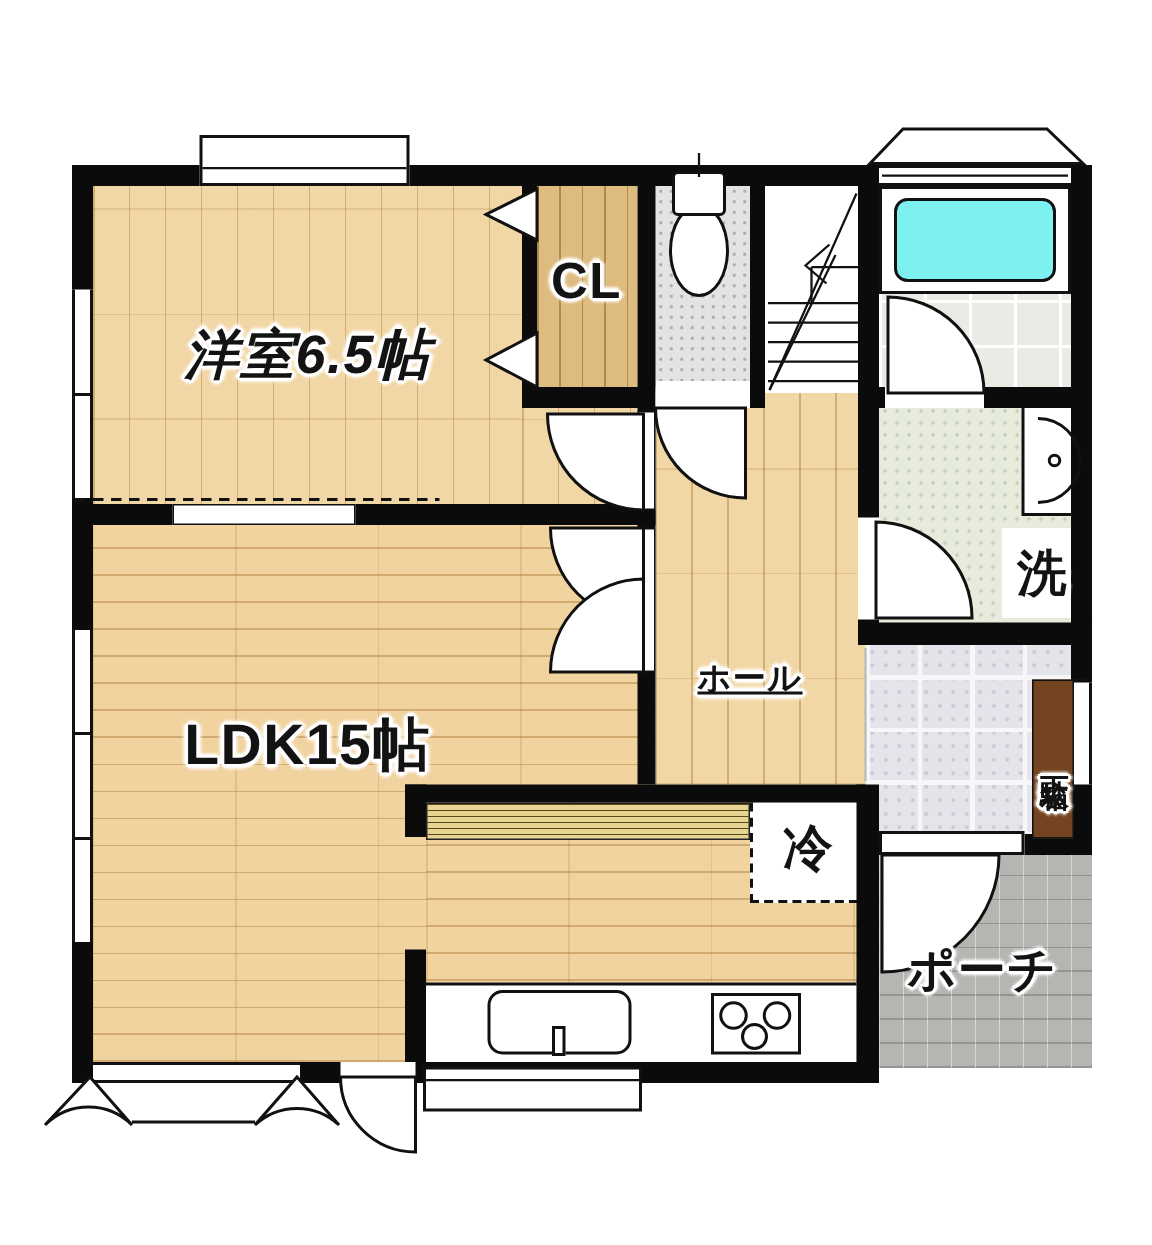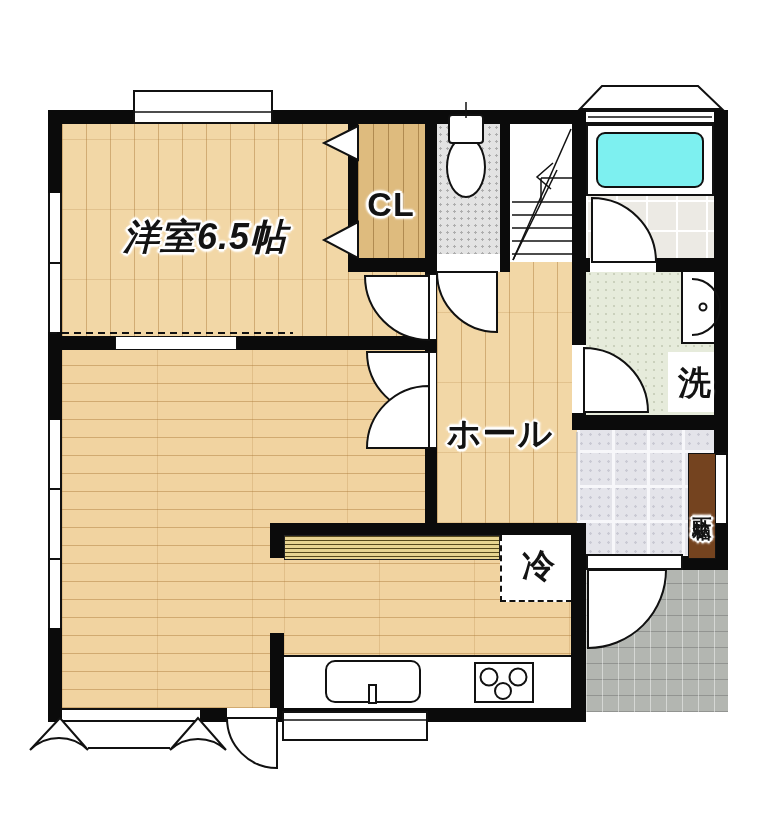--- a/index.html
+++ b/index.html
@@ -165,19 +165,21 @@
       <circle cx="503" cy="691" r="8"></circle>
     </g>
 
     <line x1="50" y1="333" x2="293" y2="333" stroke="#111" stroke-width="2" stroke-dasharray="7,5"></line>
 
     <line x1="716" y1="453" x2="728" y2="453" stroke="#111" stroke-width="1.5"></line>
     <line x1="577" y1="432" x2="577" y2="521" stroke="#bbb" stroke-width="1.5"></line>
   </svg>
 
   <div class="lbl" style="left:205px;top:237px;font-size:36px;font-style:italic;">洋室6.5帖</div>
-  <div class="lbl" style="left:391px;top:204px;font-size:34px;">CL</div>
-  <div class="lbl" style="left:500px;top:434px;font-size:34px;">ホール</div>
+  <div class="lbl" style="left:391px;top:188px;font-size:34px;">CL</div>
+  <div class="lbl" style="left:500px;top:452px;font-size:22px;text-decoration:underline;">ホール</div>
+  <div class="lbl" style="left:205px;top:497px;font-size:38px;">LDK15帖</div>
   <div class="lbl vlabel" style="left:702px;top:506px;font-size:19px;letter-spacing:2px;">下駄箱</div>
   <div class="lbl" style="left:695px;top:383px;font-size:33px;">洗</div>
   <div class="lbl" style="left:539px;top:566px;font-size:33px;">冷</div>
+  <div class="lbl" style="left:655px;top:647px;font-size:32px;">ポーチ</div>
 
 </div>
 
 </body></html>

